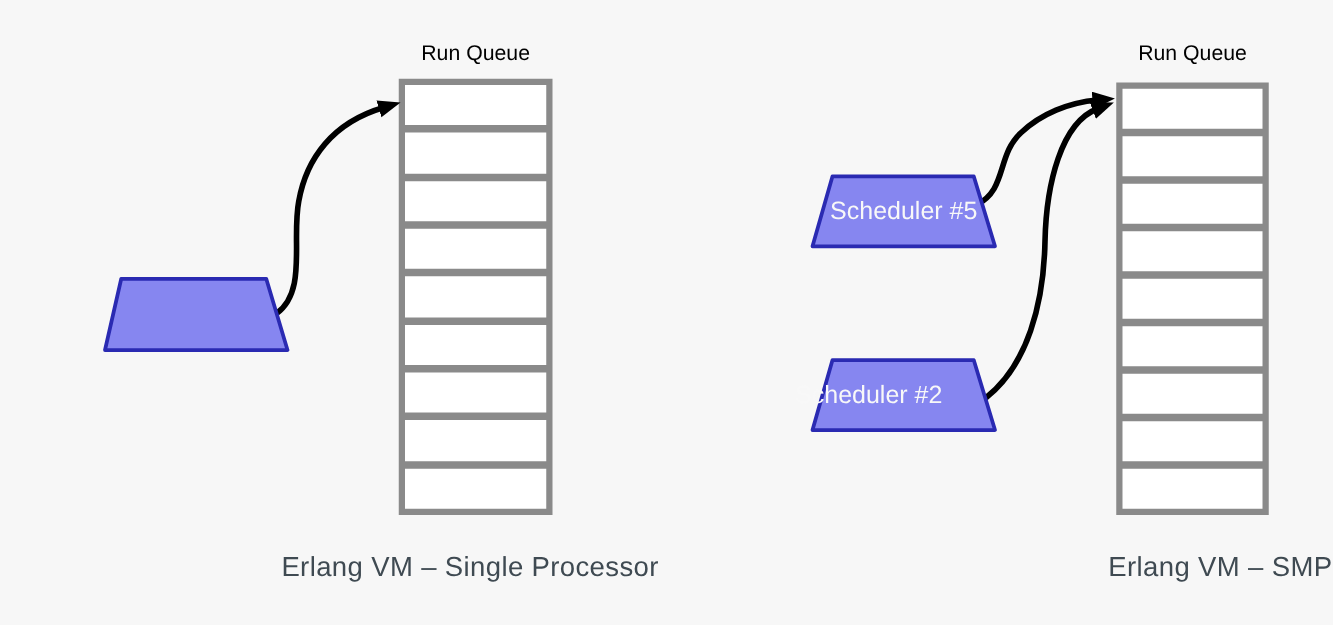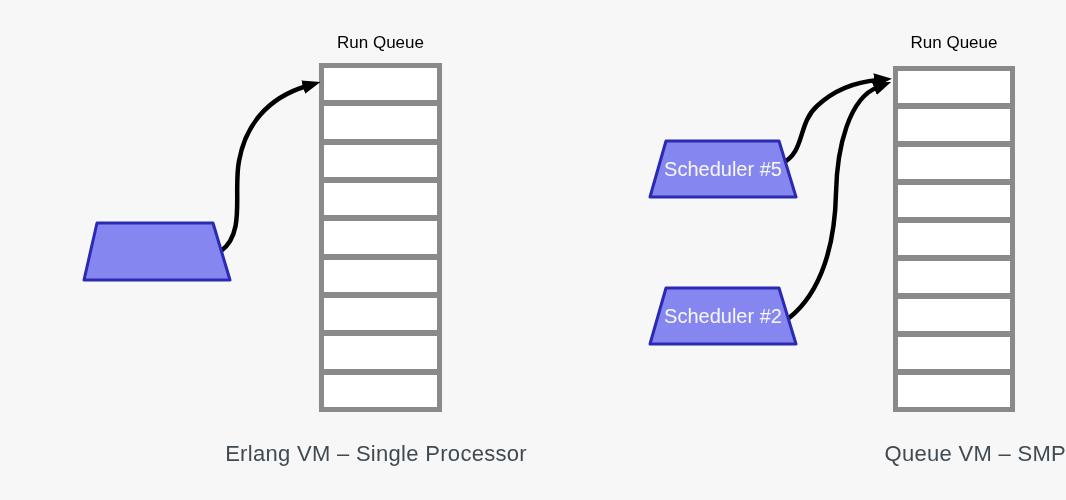--- a/index.html
+++ b/index.html
@@ -125,17 +125,17 @@
       <div class="queue-cell"></div>
       <div class="queue-cell"></div>
       <div class="queue-cell"></div>
       <div class="queue-cell"></div>
       <div class="queue-cell"></div>
       <div class="queue-cell"></div>
     </div>
 
   <div class="sched-label" style="left:650px; top:141px; width:146px; height:56px;">Scheduler #5</div>
 
-  <div class="sched-label" style="left:650px; top:288px; width:146px; height:56px;">Scheduler #2</div>
+  <div class="sched-label" style="left:622px; top:288px; width:146px; height:56px;">Scheduler #2</div>
 
-  <div class="caption" style="left:600px; width:466px;">Queue VM – SMP</div>
+  <div class="caption" style="left:600px; width:466px;">Erlang VM – SMP</div>
 
 </div>
 
 </body></html>

